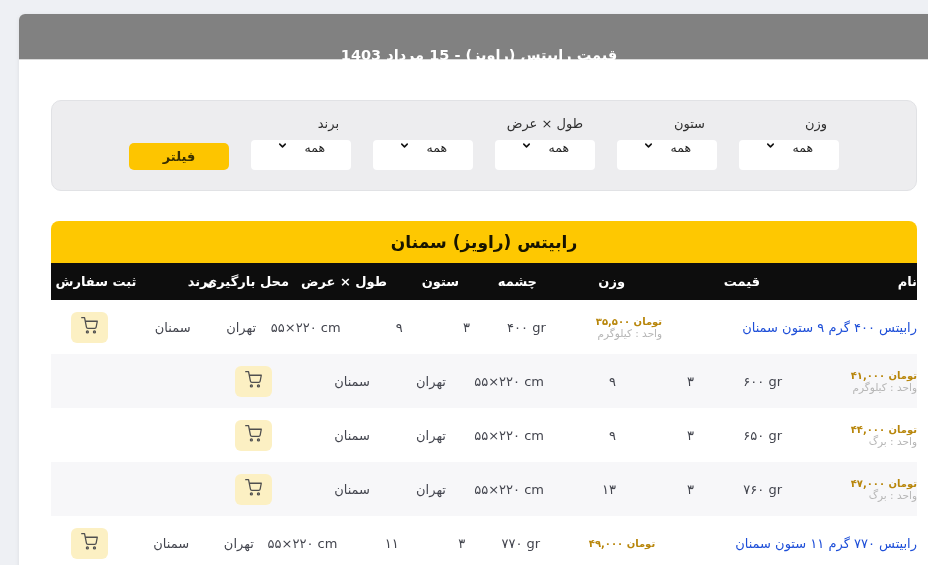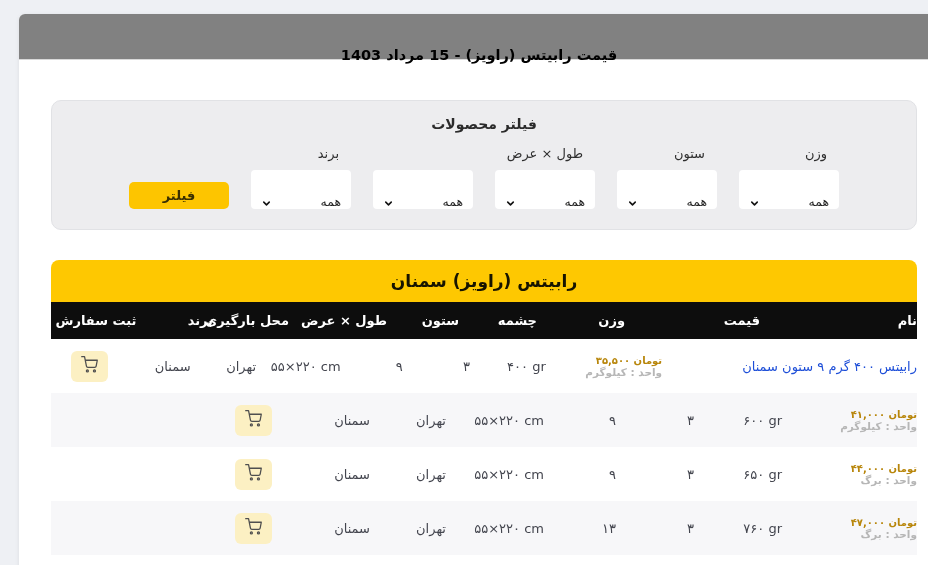--- a/index.html
+++ b/index.html
@@ -16,21 +16,21 @@
     border-radius:6px 6px 0 0;
   }
   
   .titlebar {
     height:46px; background:#818181;
     border-bottom:1px solid #d9d9d9;
     border-radius:6px 6px 0 0;
     display:flex; align-items:center; justify-content:center;
   }
   .titlebar h1 {
-    color:#000000; font-size:14.5px; font-weight:bold; direction:rtl;margin-top:36px;
+    color:#ffffff; font-size:14.5px; font-weight:bold; direction:rtl;margin-top:36px;
   }
   
   .content { direction:rtl; padding:40px 22px 0 32px; }
 
   
   .filter-panel {
     background:#ededef; border:1px solid #e1e2e5; border-radius:10px;
     padding:15px 0 20px 0; margin-bottom:30px;
   }
   .fp-title {
@@ -39,23 +39,23 @@
   }
   .fp-row {
     display:flex; align-items:flex-end; justify-content:center; gap:22px;
   }
   .fgroup { width:100px; }
   .flabel {
     font-size:13px; color:#2e2e2e; text-align:right;
     padding:0 12px 9px 0; white-space:nowrap;
   }
   .select {
-    height:39px; background:#ffffff; border-radius:4px;
-    display:flex; align-items:flex-end; justify-content:space-between;
-    padding:0 10px; cursor:pointer;
+    height:30px; background:#ffffff; border-radius:4px;
+    display:flex; align-items:flex-start; justify-content:space-between;
+    padding:0 26px; cursor:pointer;
   }
   .select .val { font-size:12.5px; color:#1e1e1e; }
   .chev { display:flex; align-items:center; }
   .filter-btn {
     width:100px; height:27px; border:none; border-radius:5px;
     background:#fdc500; color:#3a3000; font-size:13px; font-weight:600;
     font-family:inherit; cursor:pointer;
   }
 
   
@@ -80,42 +80,41 @@
   .col-weight  { width:88px; }
   .col-mesh    { width:78px; }
   .col-cols    { width:72px; }
   .col-dims    { width:98px; }
   .col-loading { width:76px; }
   .col-brand   { width:72px; }
   .col-order   { width:90px; display:flex; align-items:center; justify-content:center; }
 
   .name-text { color:#1d4ed8; }
   .price-line { font-weight:bold; color:#b8860b; font-size:10px; }
-  .unit-line  { color:#b6b6b6; font-size:10.5px; margin-top:0;font-weight:bold; }
+  .unit-line  { color:#b6b6b6; font-size:10.5px; margin-top:0; }
   .ltr { direction:ltr; unicode-bidi:isolate; }
 
   .cart-btn {
     width:37px; height:31px; border:none; border-radius:6px;
     background:#fcf0c3; display:flex; align-items:center; justify-content:center;
     cursor:pointer;
   }
 </style>
 </head>
 <body>
 
 <div class="card">
 
   <div class="titlebar">
     <h1>قیمت رابیتس (راویز) - 15 مرداد 1403</h1>
   </div>
 
   <div class="content">
 
     <div class="filter-panel">
-      <div class="fp-title">فیلتر محصولات</div>
       <div class="fp-row">
 
         <div class="fgroup">
           <div class="flabel">وزن</div>
           <div class="select">
             <span class="val">همه</span>
             <span class="chev">
               <svg width="11" height="11" viewBox="0 0 24 24" fill="none" stroke="#111" stroke-width="3.4" stroke-linecap="round" stroke-linejoin="round">
                   <path d="M6 9l6 6 6-6"></path>
                 </svg>

